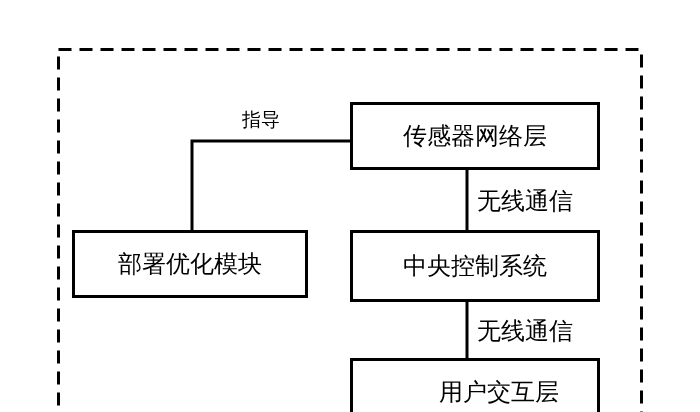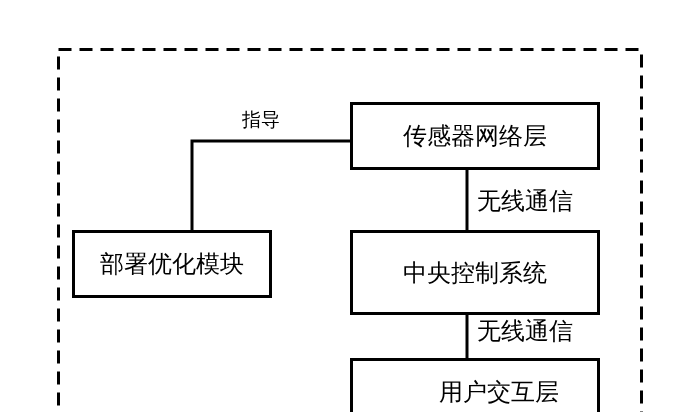--- a/index.html
+++ b/index.html
@@ -30,22 +30,22 @@
     border: 3px solid #000000;
     background: #ffffff;
     display: flex;
     align-items: center;
     justify-content: center;
     font-size: 24px;
     letter-spacing: 0px;
     white-space: nowrap;
   }
   .node-sensor  { left: 350px; top: 62px;  width: 250px; height: 68px; }
-  .node-deploy  { left: 72px;  top: 190px; width: 200px; height: 68px; }
-  .node-central { left: 350px; top: 190px; width: 250px; height: 85px; }
+  .node-deploy  { left: 72px;  top: 190px; width: 236px; height: 68px; }
+  .node-central { left: 350px; top: 190px; width: 250px; height: 72px; }
   .node-user    { left: 350px; top: 318px; width: 250px; height: 68px; padding-left: 48px; }
   .edge-label {
     position: absolute;
     white-space: nowrap;
     background: transparent;
   }
   .label-guidance {
     left: 191px;
     top: 67px;
     width: 140px;

